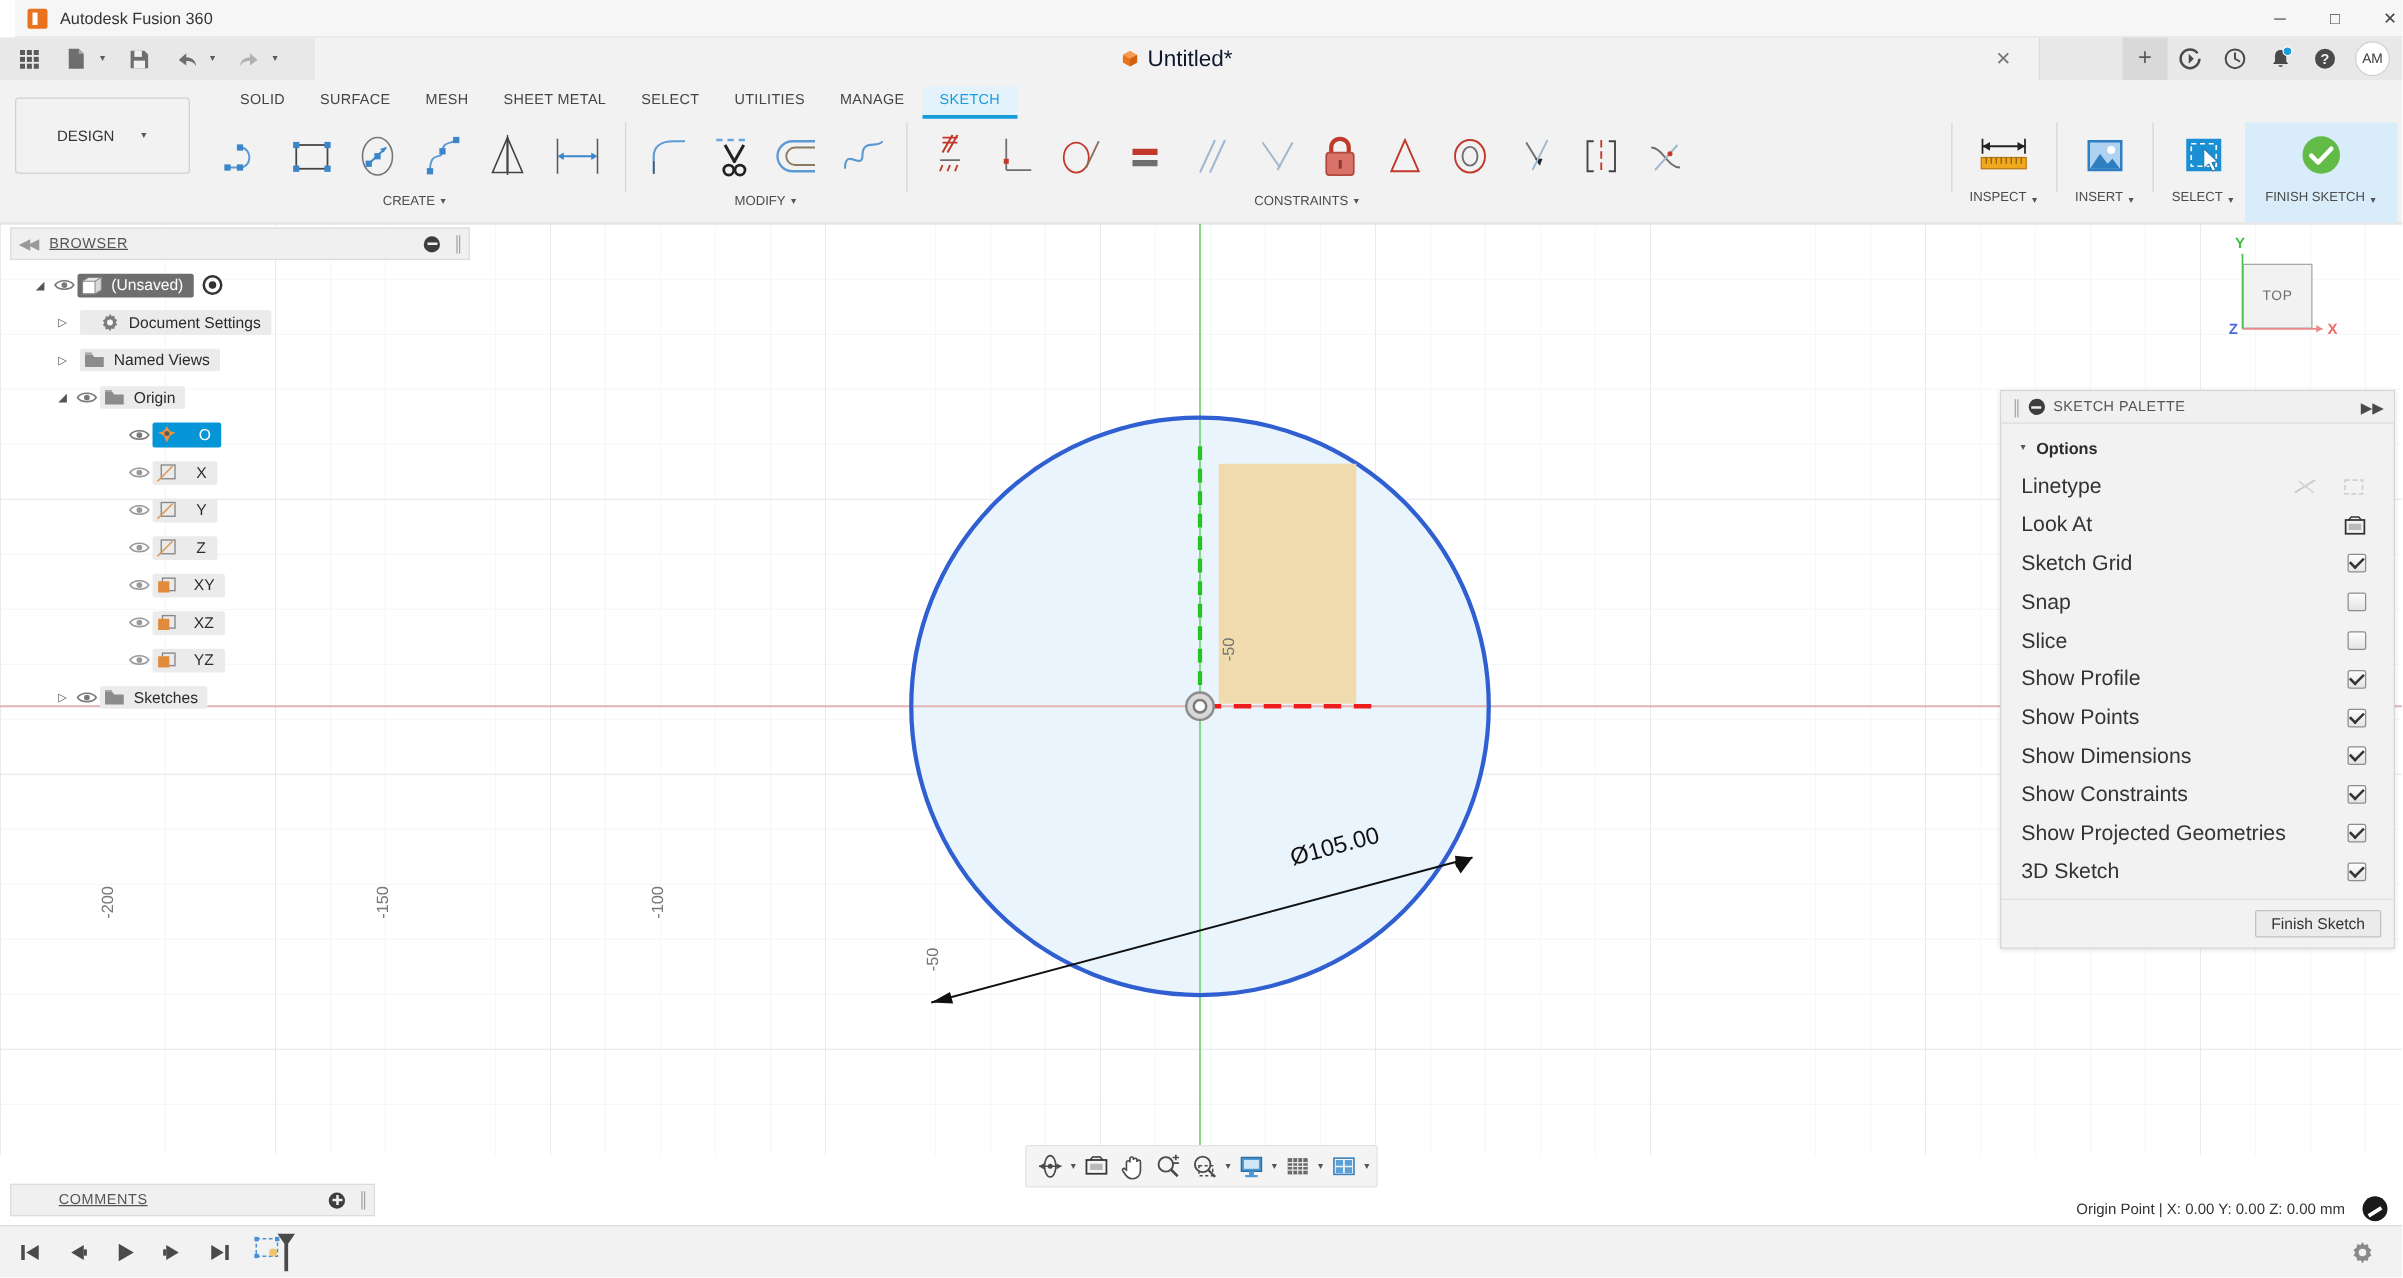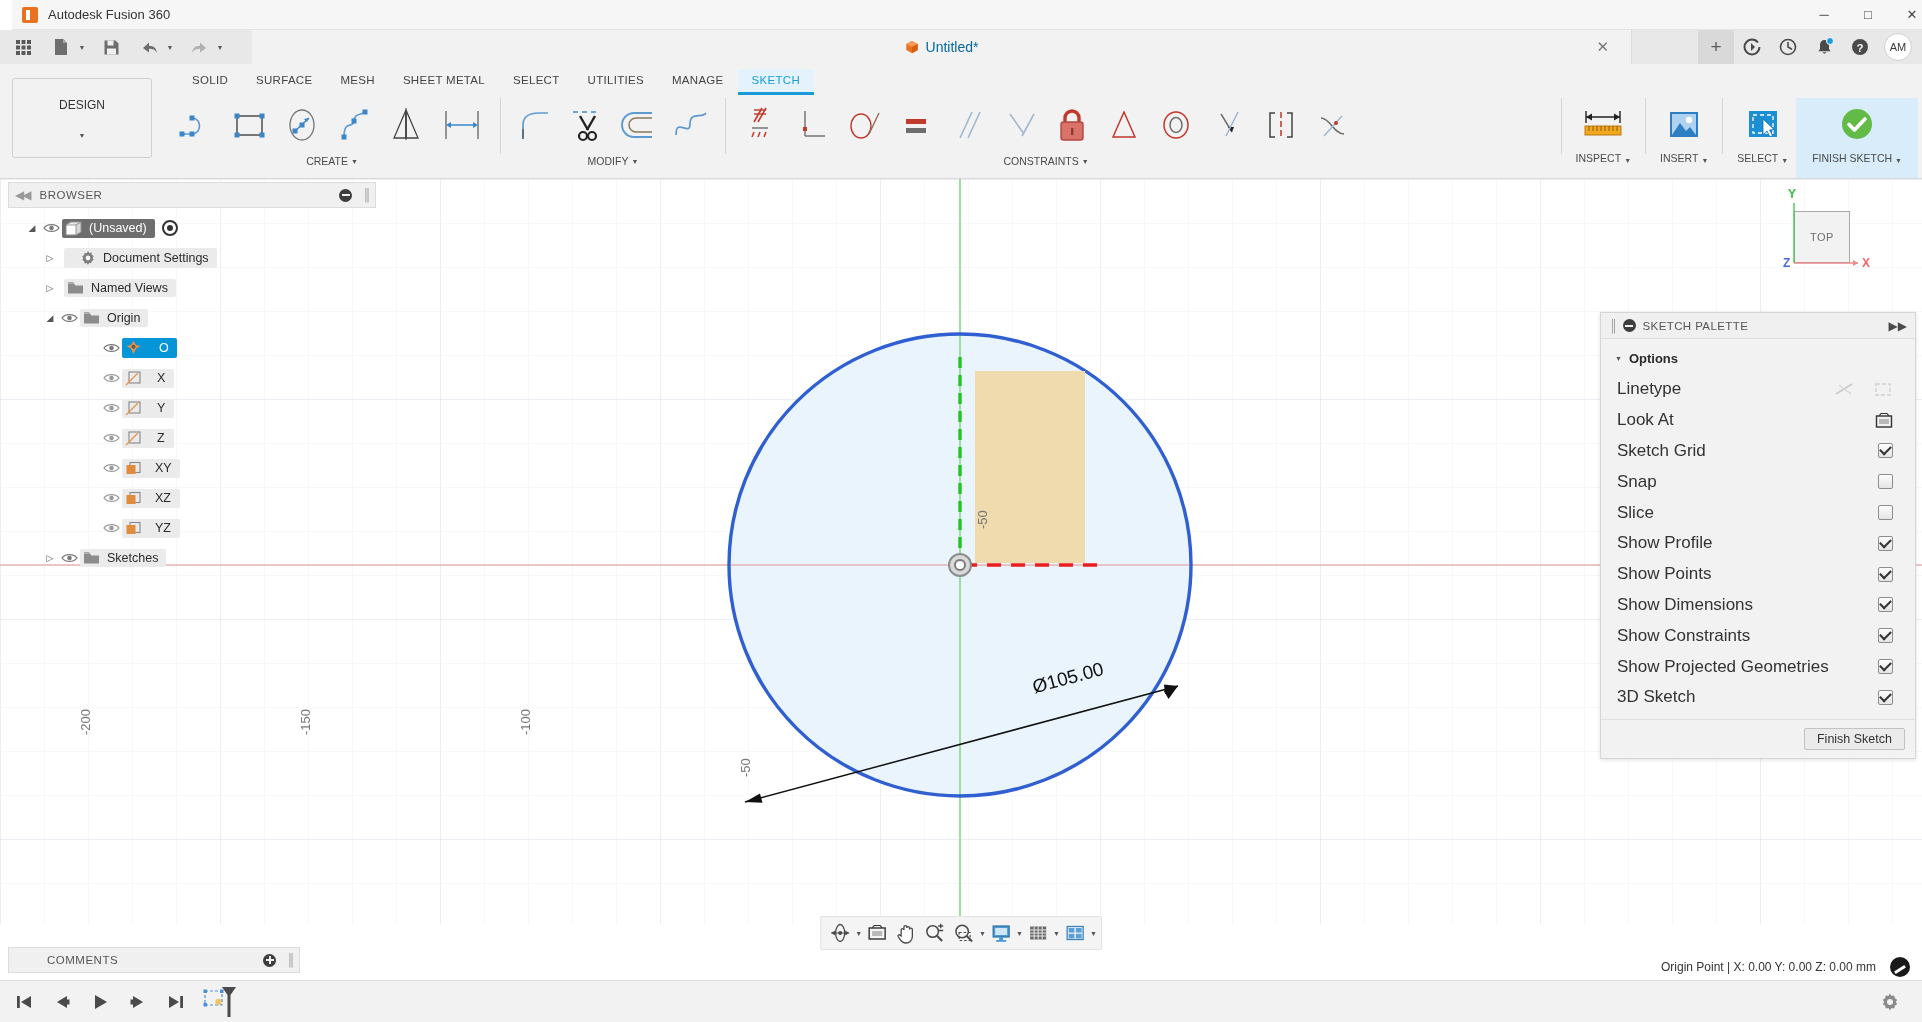--- a/index.html
+++ b/index.html
@@ -45,21 +45,21 @@
   .qcaret { width: 12px; height: 26px; display:flex; align-items:center; justify-content:center;
             color:#5a5a5a; font-size: 7px; }
   .qsep { width: 8px; }
   .doc-tab {
     position: absolute; left: 252px; top: 30px; height: 34px; width: 1380px;
     background: #f2f2f2; display: flex; align-items: center; justify-content: center;
     border-right: 1px solid #dcdcdc;
   }
   .doc-tab-inner { display: flex; align-items: center; gap: 7px; }
   .cube-ico { width: 14px; height: 14px; }
-  .doc-tab-name { font-size: 14px; color: #0369a1; }
+  .doc-tab-name { font-size: 18px; color: #0f172a; }
   .doc-tab-close {
     position: absolute; right: 22px; font-size: 15px; color: #777;
   }
   .qright {
     position: absolute; right: 0; top: 30px; height: 34px;
     display: flex; align-items: center; padding-right: 10px;
   }
   .qr-btn {
     width: 36px; height: 34px; display: flex; align-items: center; justify-content: center;
     color: #4a4a4a; position: relative;
@@ -74,24 +74,24 @@
     border: 1px solid #cfcfcf; display: flex; align-items: center; justify-content: center;
     font-size: 11px; color: #3a3a3a; margin-left: 6px;
   }
 
   
   .ribbon {
     position: absolute; top: 64px; left: 0; width: 1922px; height: 115px;
     background: #f2f2f2; border-bottom: 1px solid #d8d8d8;
   }
   .design-box {
-    position: absolute; left: 12px; top: 14px; width: 140px; height: 80px;
+    position: absolute; left: 12px; top: 14px; width: 140px; height: 61px;
     border: 1px solid #d0d0d0; background: #f2f2f2; border-radius: 3px;
     display: flex; align-items: center; justify-content: center; gap: 20px;
-    font-size: 12px; color: #333; flex-direction: column;
+    font-size: 12px; color: #333;
   }
   .tabs-row { position: absolute; left: 178px; top: 5px; height: 26px; display: flex; }
   .rtab {
     padding: 5px 14px 3px 14px; font-size: 11.5px; color: #444;
     letter-spacing: .3px; white-space: nowrap;
   }
   .rtab.active { color: #1a9cdb; border-bottom: 3px solid #1a9cdb; background: #e4f3fb; }
 
   .panels { position: absolute; left: 170px; top: 34px; height: 80px; display: flex; }
   .panel { display: flex; flex-direction: column; position: relative; padding: 0 2px; }
@@ -114,21 +114,21 @@
   .caret-d { font-size: 7px; color: #555; }
 
   
   .browser {
     position: absolute; left: 8px; top: 182px; width: 368px;
   }
   .browser-head {
     height: 26px; background: #f0f0f0; border: 1px solid #dcdcdc;
     display: flex; align-items: center; padding: 0 6px; gap: 10px;
   }
-  .browser-title { font-size: 11.5px; color: #555; letter-spacing: .5px; }
+  .browser-title { font-size: 11.5px; color: #555; letter-spacing: .5px; text-decoration: underline; }
   .browser-head .spacer { flex: 1; }
   .dot-btn { width: 13px; height: 13px; border-radius: 50%; background: #3d3d3d; position: relative; }
   .dot-btn::after { content:""; position:absolute; left:2.5px; top:5.5px; width:8px; height:2px; background:#f0f0f0; }
   .grip { color: #9a9a9a; font-size: 12px; letter-spacing: -2px; }
   .tree { padding-top: 5px; font-size: 12.5px; color: #2b2b2b; }
   .tnode { display: flex; align-items: center; height: 30px; }
   .tri { width: 16px; text-align: center; color: #555; font-size: 9px; }
   .eye { width: 22px; display:flex; align-items:center; justify-content:center; }
   .tlabel-box {
     display: flex; align-items: center; gap: 7px; padding: 2px 8px 2px 3px;

